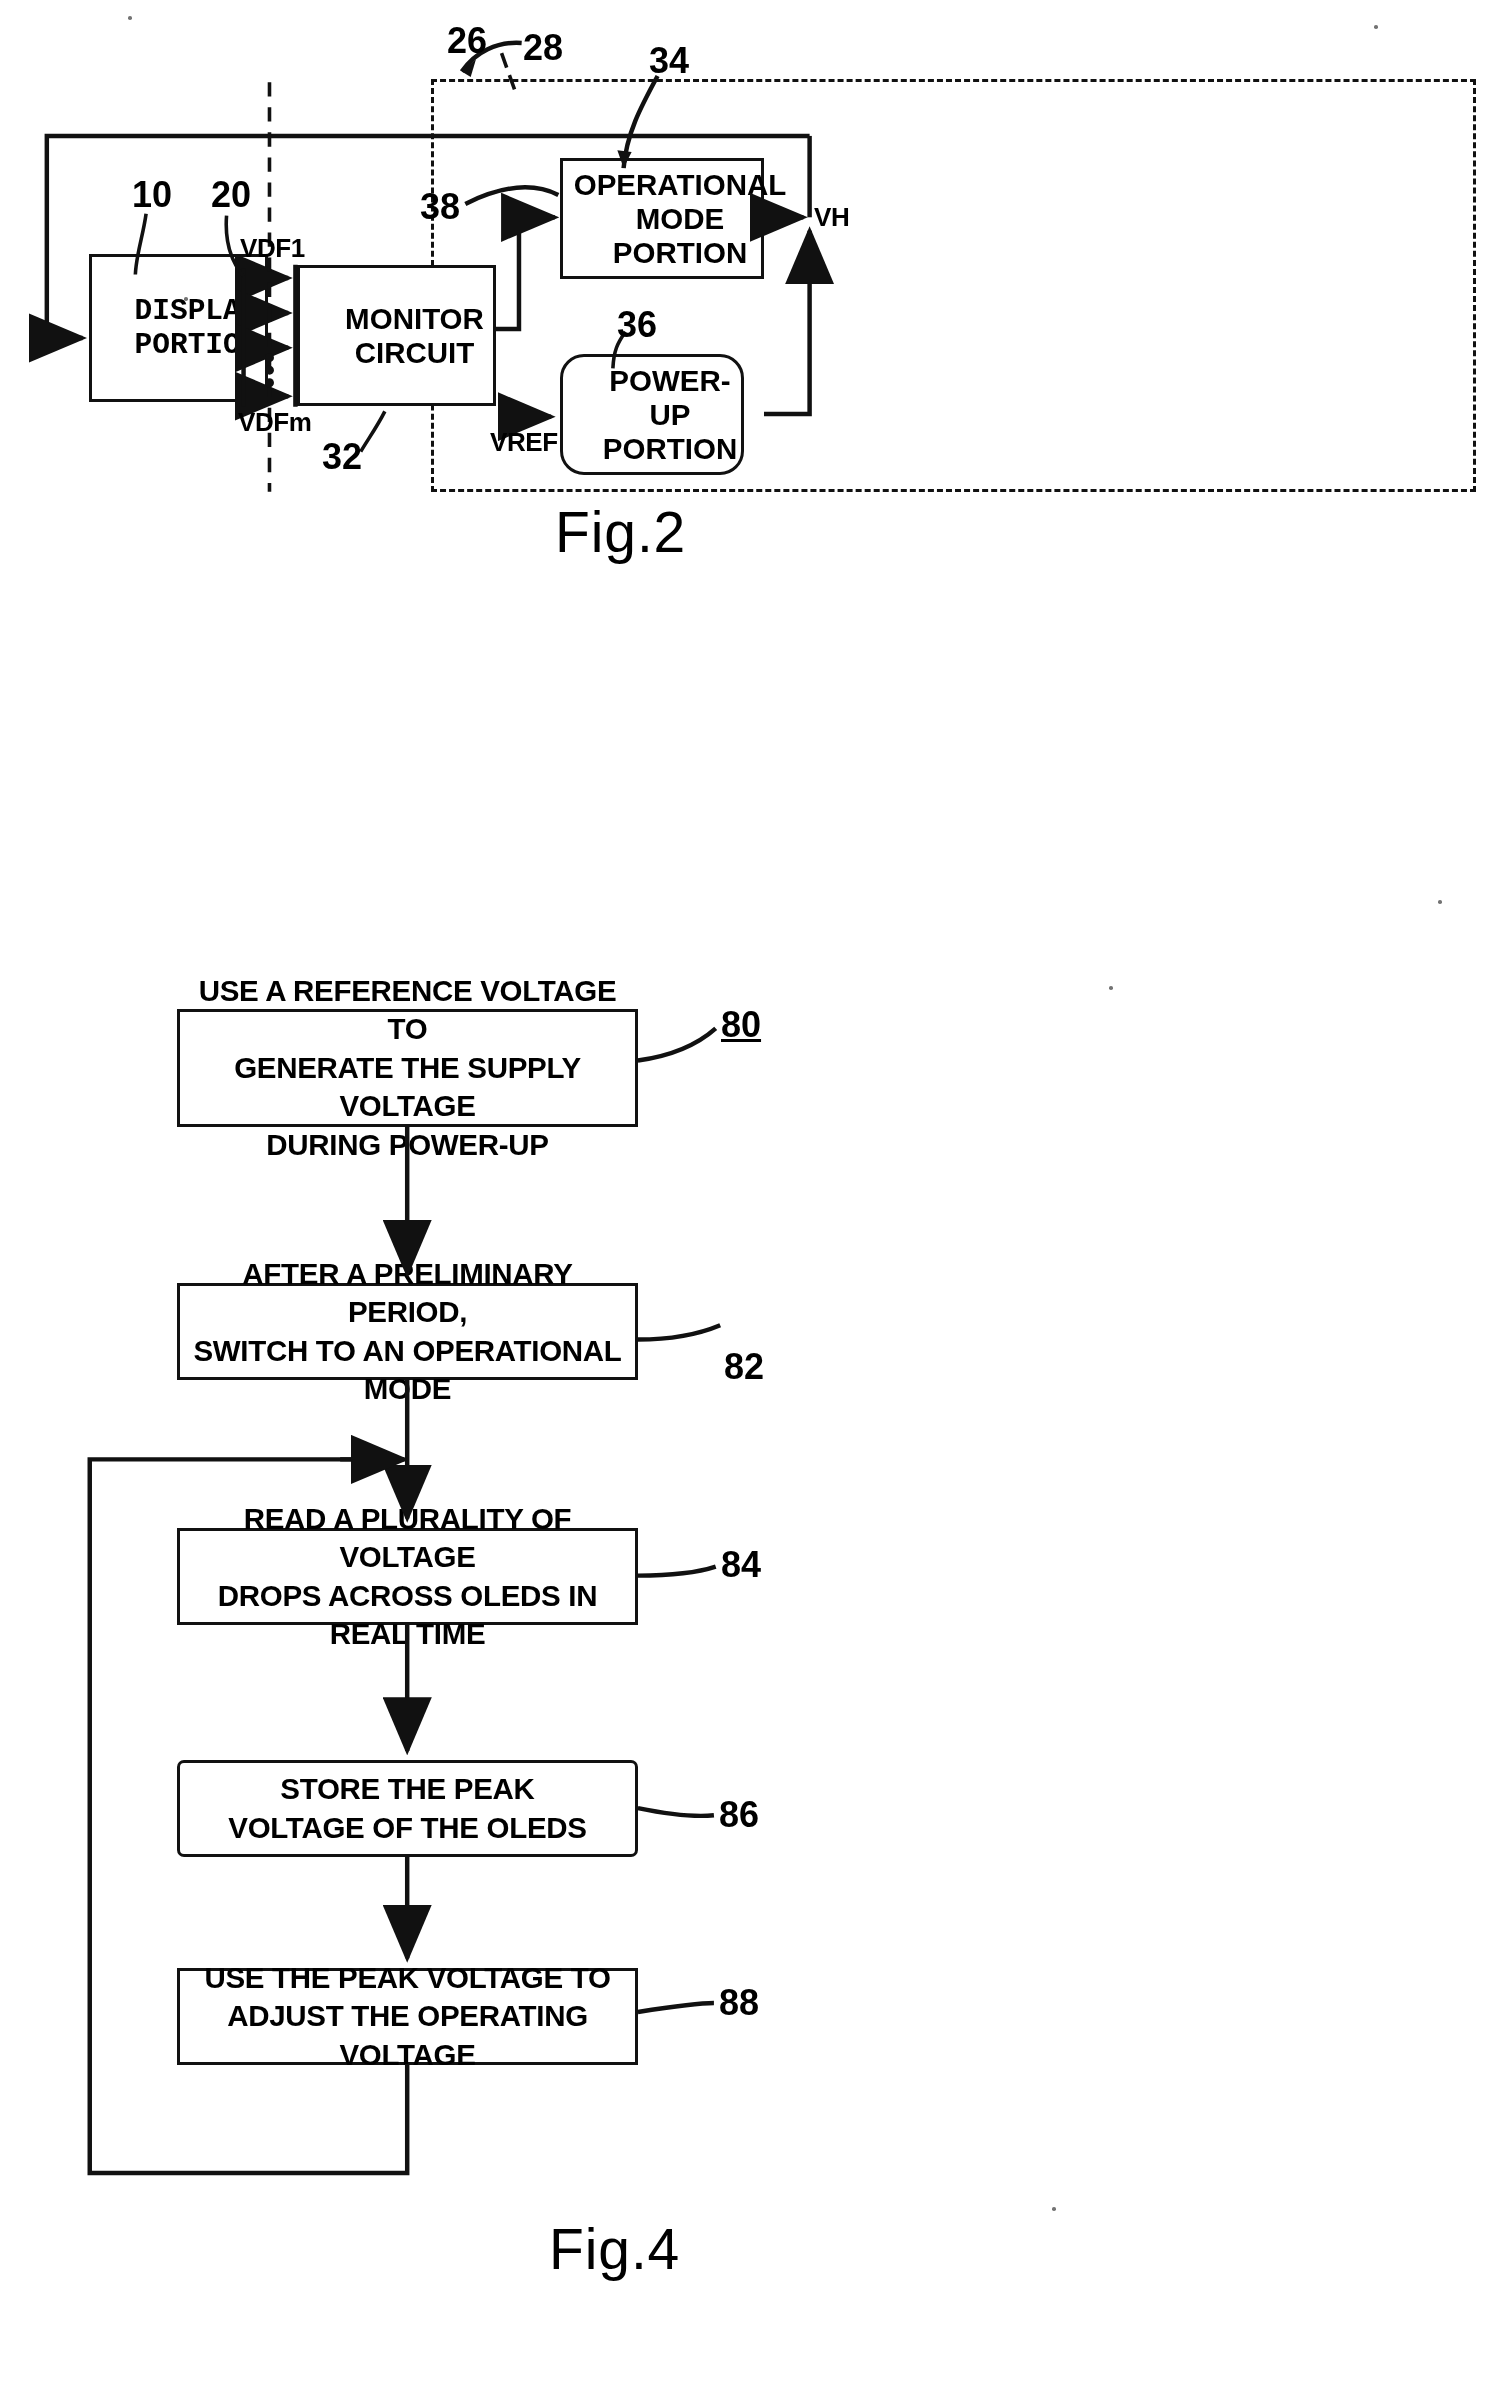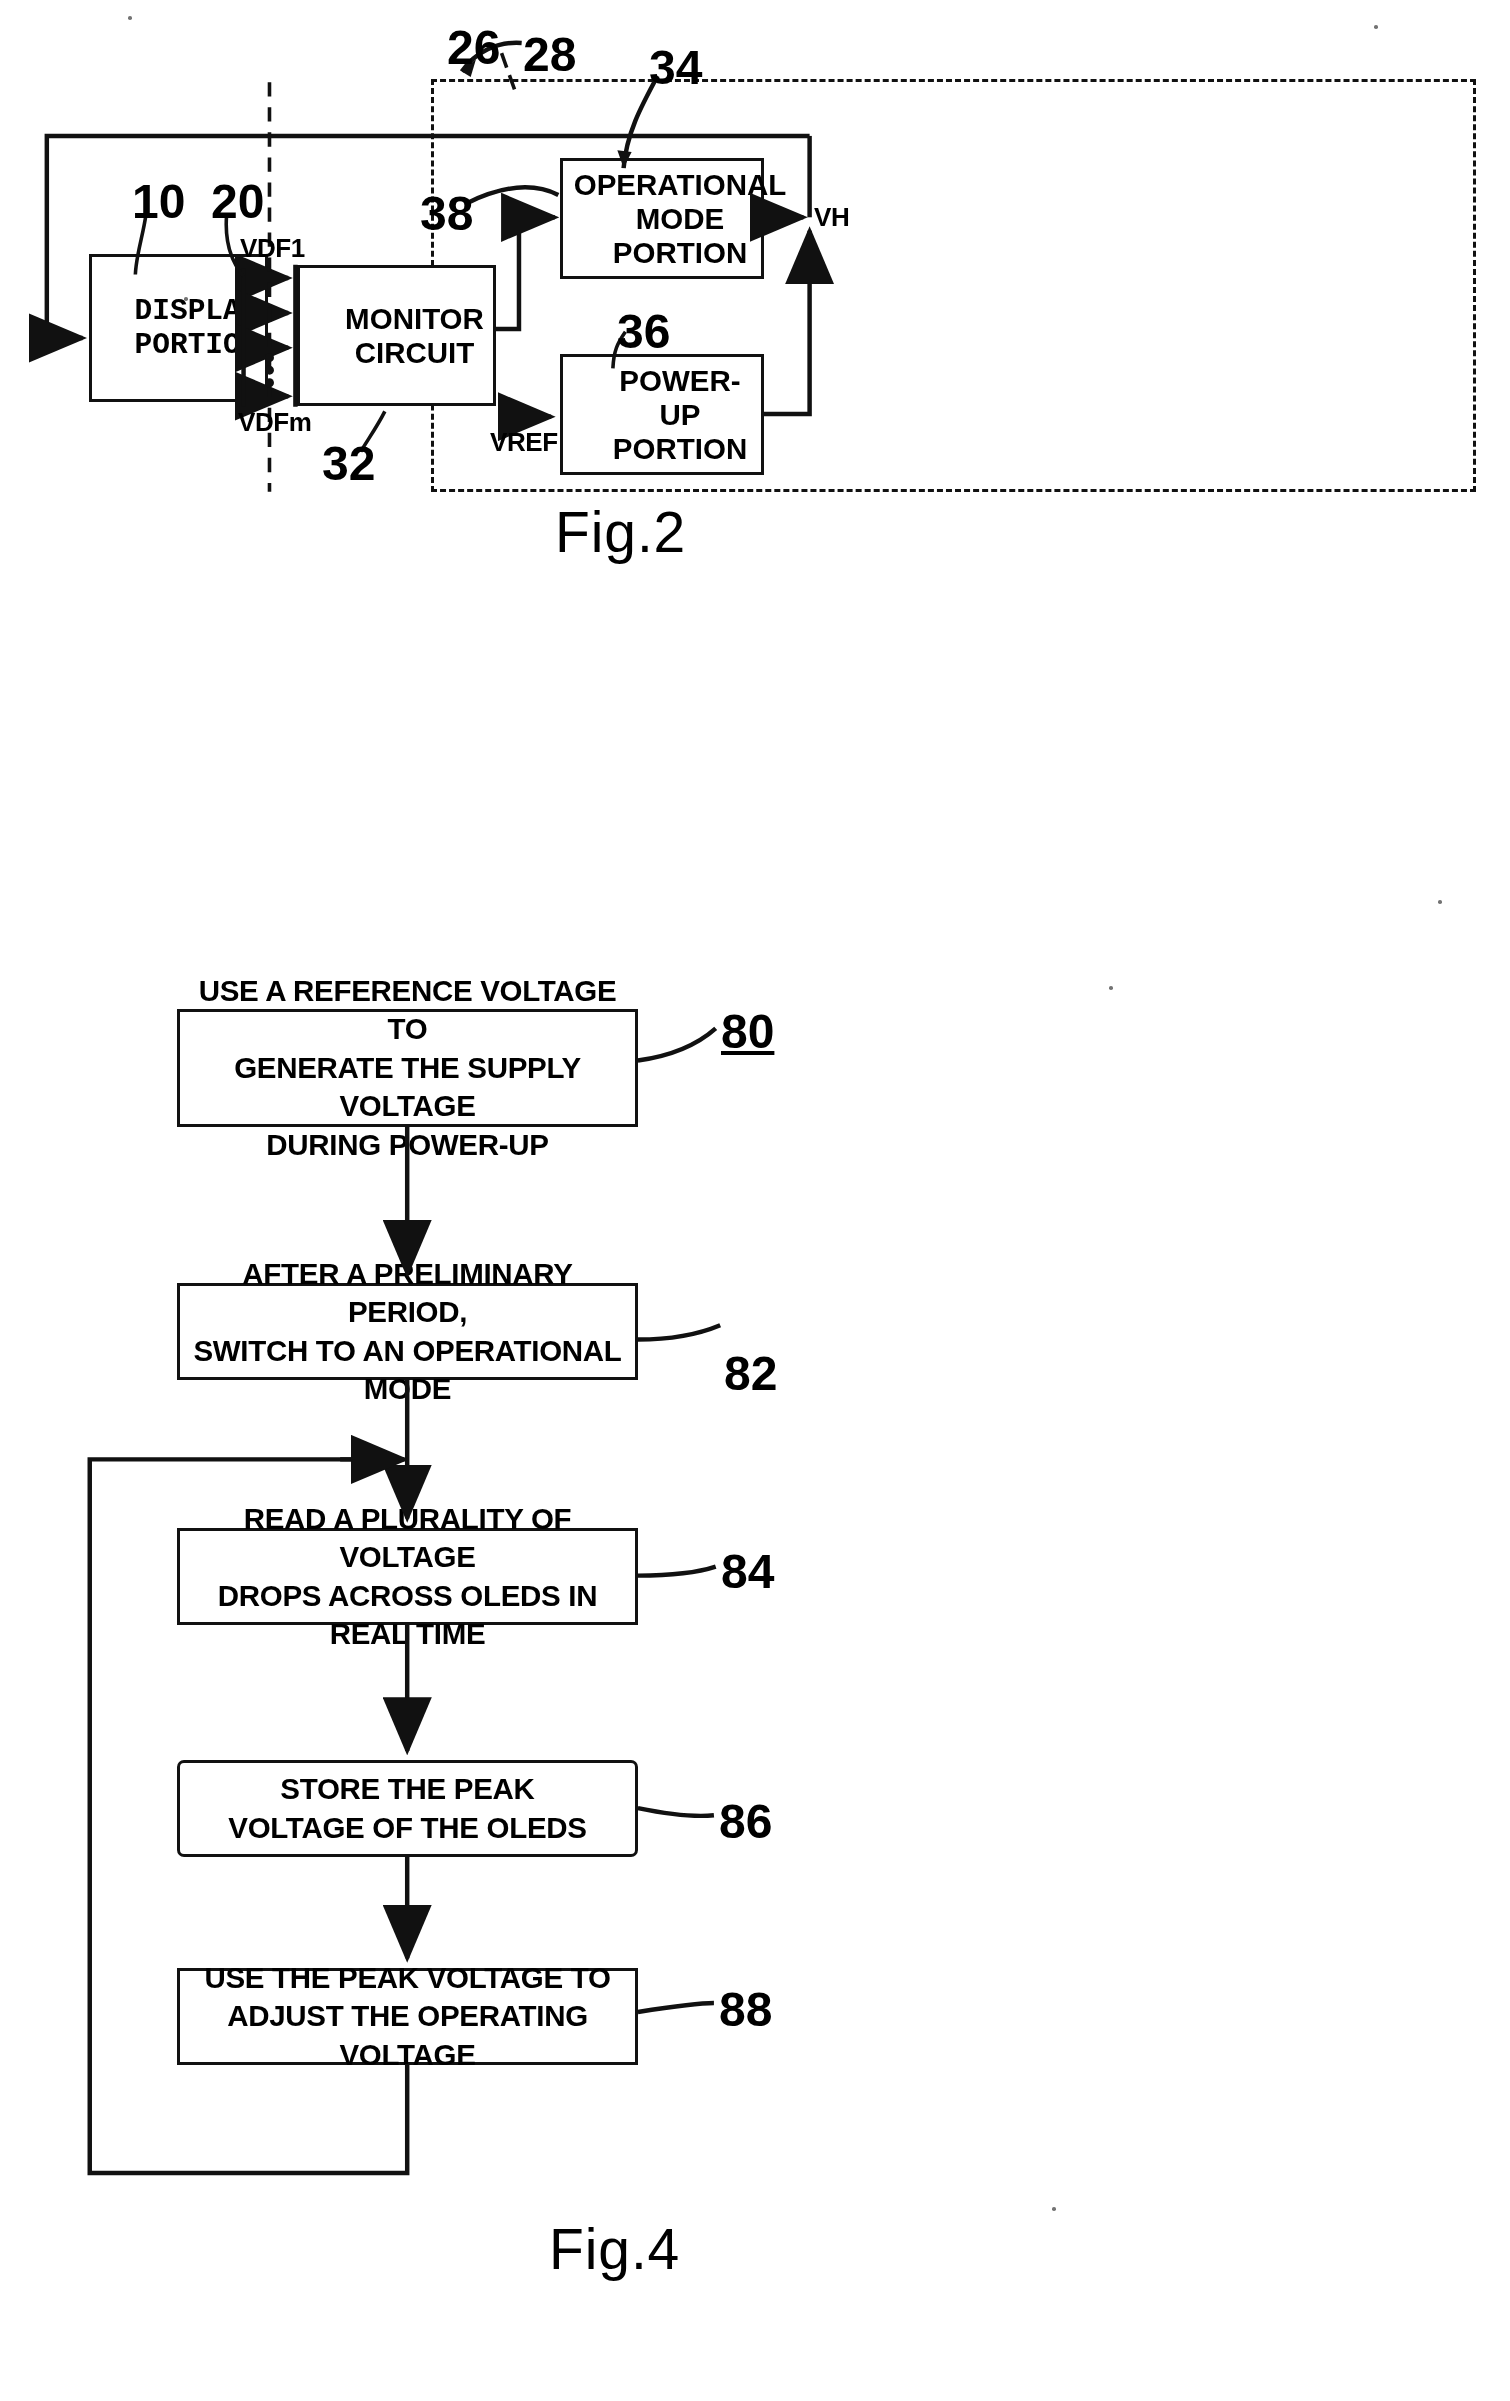--- a/index.html
+++ b/index.html
@@ -35,21 +35,21 @@
     letter-spacing: -0.4px;
   }
   
   .blocklabel {
     font-size: 29.5px;
     font-weight: 700;
     text-align: center;
     letter-spacing: 0px;
   }
   .refnum {
-    font-size: 48px;
+    font-size: 36px;
     font-weight: 700;
     letter-spacing: 0px;
   }
   .signal {
     font-size: 26px;
     font-weight: 700;
     letter-spacing: -0.4px;
   }
   .figcap {
     font-size: 57px;
@@ -115,21 +115,21 @@
   </div>
 
   <div class="fig2box" style="left:560px; top:158px; width:204px; height:121px;">
     <div class="blocklabel">
       <div>OPERATIONAL</div>
       <div>MODE</div>
       <div>PORTION</div>
     </div>
   </div>
 
-  <div class="fig2box" style="left:560px; top:354px; width:204px; height:121px;">
+  <div class="fig2box" style="left:560px; top:354px; width:184px; height:121px;border-radius:24px;">
     <div class="blocklabel">
       <div>POWER-UP</div>
       <div>PORTION</div>
     </div>
   </div>
 
   <svg class="layer" viewBox="0 0 1689 2685">
     <defs>
       <marker id="ah" markerWidth="13" markerHeight="11" refX="12" refY="5.5" orient="auto">
         <path d="M0,0 L13,5.5 L0,11 Z" fill="#111"></path>

